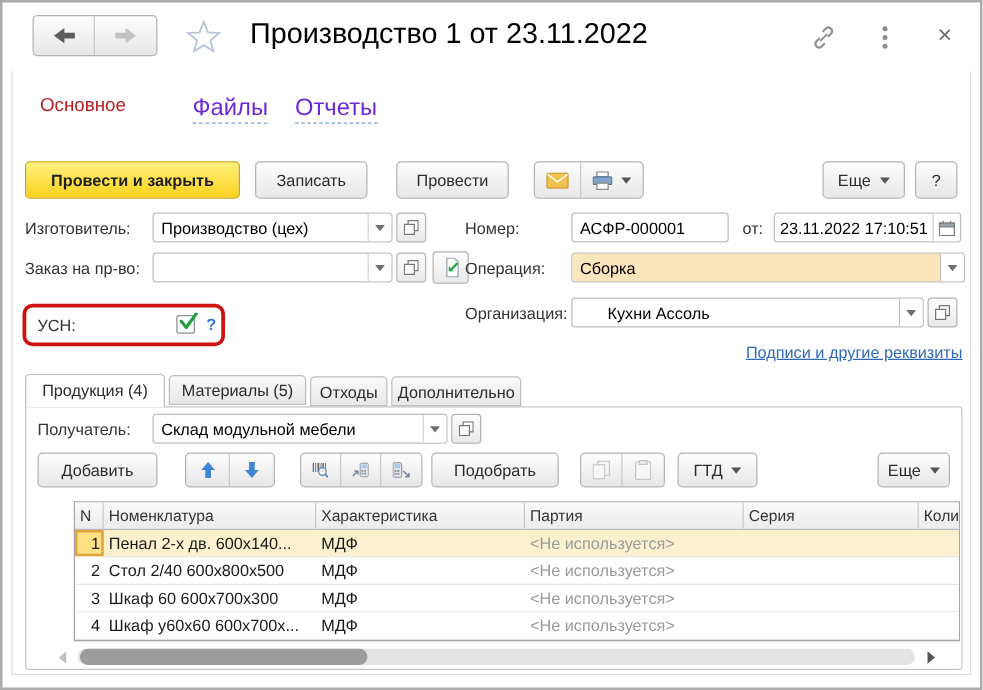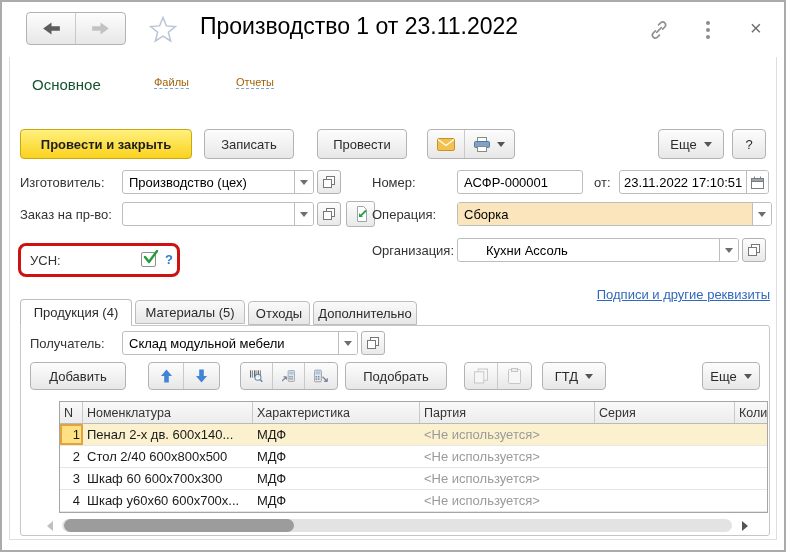--- a/index.html
+++ b/index.html
@@ -19,22 +19,22 @@
   .icon-cell:last-child { border-right: none; }
 
   .field { display: flex; align-items: stretch; border: 1px solid #BDBDBD; border-radius: 3px; background: #fff; font-size: 13px; color: #000; }
   .field .val { flex: 1; display: flex; align-items: center; padding: 0 6px; white-space: nowrap; overflow: hidden; }
   .field .dd-cell { width: 19px; border-left: 1px solid #BDBDBD; display: flex; align-items: center; justify-content: center; background: #fff; border-radius: 0 2px 2px 0; }
   .fld-arrow { width: 0; height: 0; border-left: 4px solid transparent; border-right: 4px solid transparent; border-top: 5px solid #6E6E6E; }
   .sq-btn { display: flex; align-items: center; justify-content: center; background: linear-gradient(#FDFDFD,#E9E9E9); border: 1px solid #B3B3B3; border-radius: 3px; }
   .op-bg { background: #FBE5BC; }
 
   .link { color: #3169B8; font-size: 13px; text-decoration: none; white-space: nowrap; }
-  .nav-link { font-size: 11px; color: #a16207; border-bottom: 1px dashed #7FA3D4; }
-  .nav-current { font-size: 15px; color: #14532d; }
+  .nav-link { font-size: 19px; color: #6d28d9; border-bottom: 1px dashed #7FA3D4; }
+  .nav-current { font-size: 15px; color: #b91c1c; }
   .underline { text-decoration: underline; }
 
   .tab { position: absolute; display: flex; align-items: center; justify-content: center; border: 1px solid #BDBDBD; border-radius: 4px 4px 0 0; font-size: 13px; color: #2B2B2B; background: linear-gradient(#FAFAFA,#E7E7E7); }
   .tab.active { background: #fff; border-bottom: 1px solid #fff; z-index: 3; }
   .groupbox { position: absolute; border: 1px solid #C6C6C6; border-radius: 0 3px 3px 3px; }
 
   .red-box { position: absolute; border: 3px solid #CE1212; border-radius: 8px; }
   .cb { width: 15px; height: 15px; border: 1px solid #8F8F8F; border-radius: 2px; background: #fff; position: relative; }
   .help-q { color: #2E79D0; font-size: 13px; font-weight: bold; }
 
@@ -198,21 +198,21 @@
 
   <div class="red-box" style="left:16px;top:241px;width:162px;height:34px;"></div>
   <div class="abs lbl" style="left:28px;top:251px;">УСН:</div>
   <div class="abs cb" style="left:139px;top:250px;">
     <svg width="16" height="14" viewBox="0 0 16 14" style="position:absolute;left:1px;top:-3px;">
       <path d="M2 7l4 5L14 1" stroke="#1E9E3C" stroke-width="2.4" fill="none" stroke-linecap="round" stroke-linejoin="round"></path>
     </svg>
   </div>
   <div class="abs help-q" style="left:163px;top:250px;">?</div>
 
-  <a class="abs link underline" style="right:14px;top:285px;">Подписи и другие реквизиты</a>
+  <a class="abs link underline" style="right:14px;top:272px;">Подписи и другие реквизиты</a>
 
   <div class="tab active" style="left:18px;top:297px;width:112px;height:27px;">Продукция (4)</div>
   <div class="tab" style="left:133px;top:298px;width:110px;height:24px;">Материалы (5)</div>
   <div class="tab" style="left:246px;top:299px;width:62px;height:24px;">Отходы</div>
   <div class="tab" style="left:311px;top:299px;width:104px;height:24px;">Дополнительно</div>
   <div class="groupbox" style="left:18px;top:323px;width:750px;height:211px;"></div>
 
   <div class="abs lbl" style="left:28px;top:334px;">Получатель:</div>
   <div class="abs field" style="left:120px;top:329px;width:236px;height:24px;">
     <div class="val">Склад модульной мебели</div>

